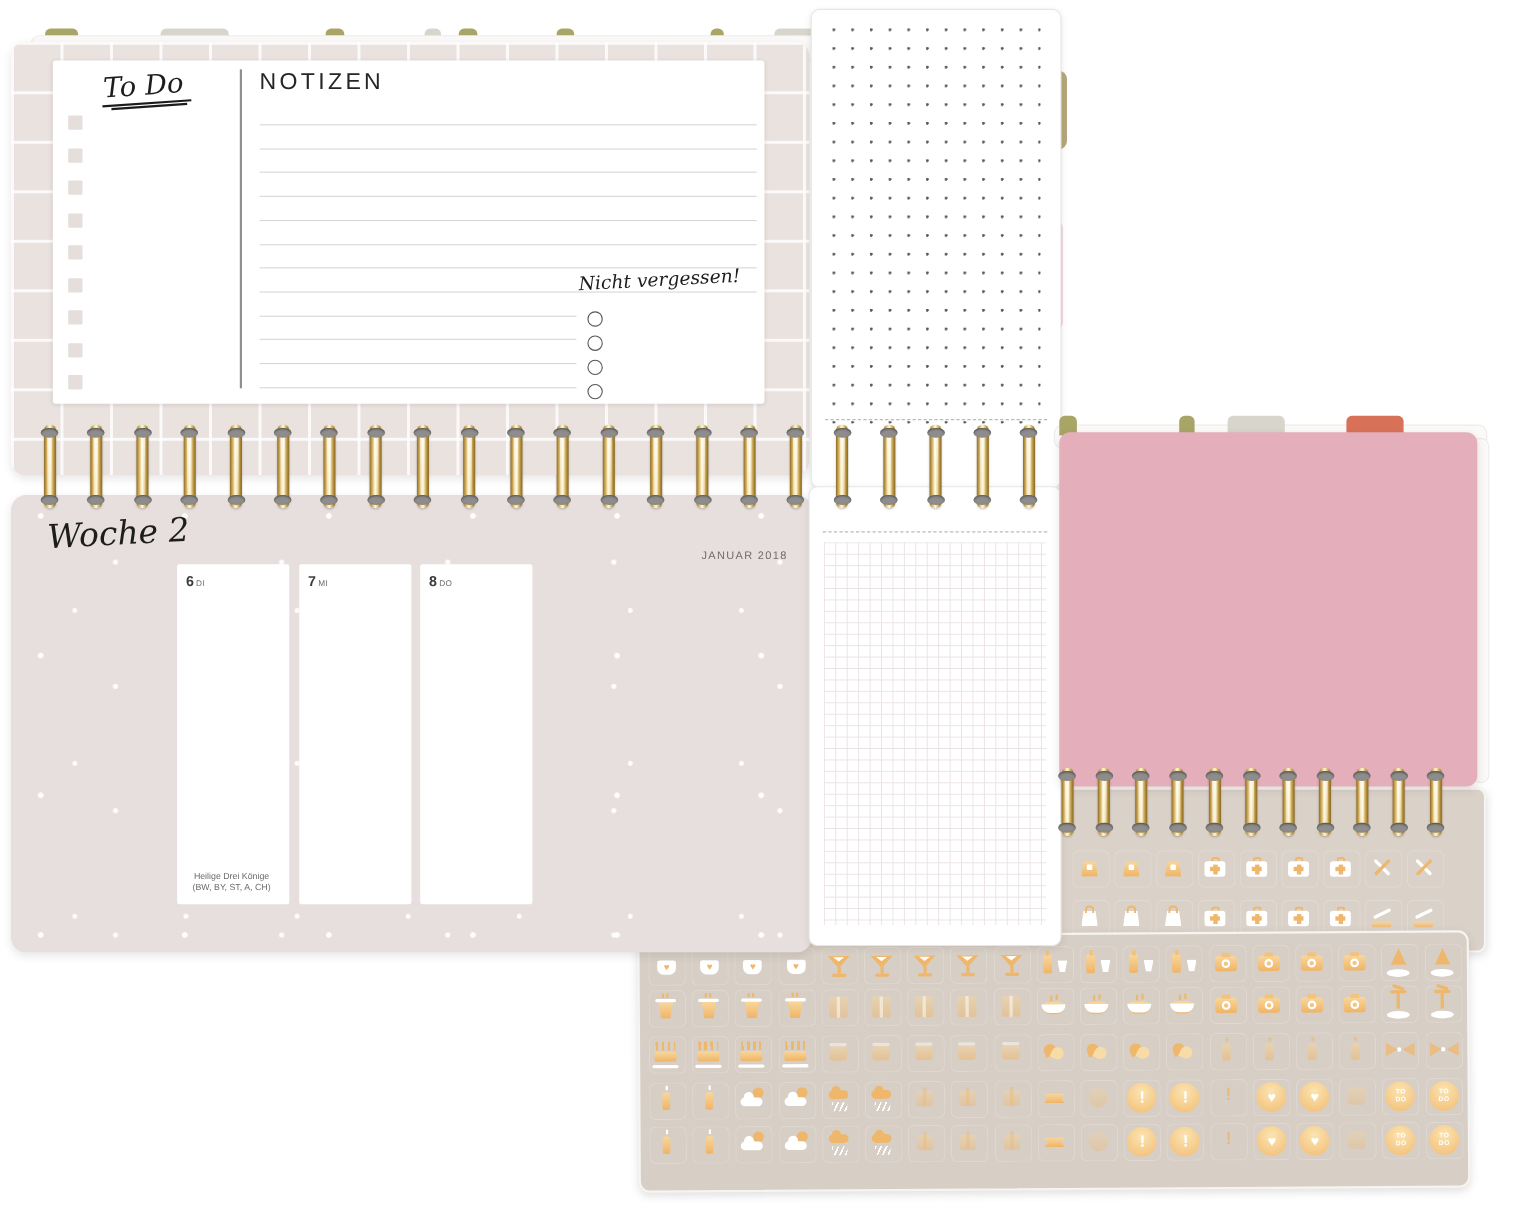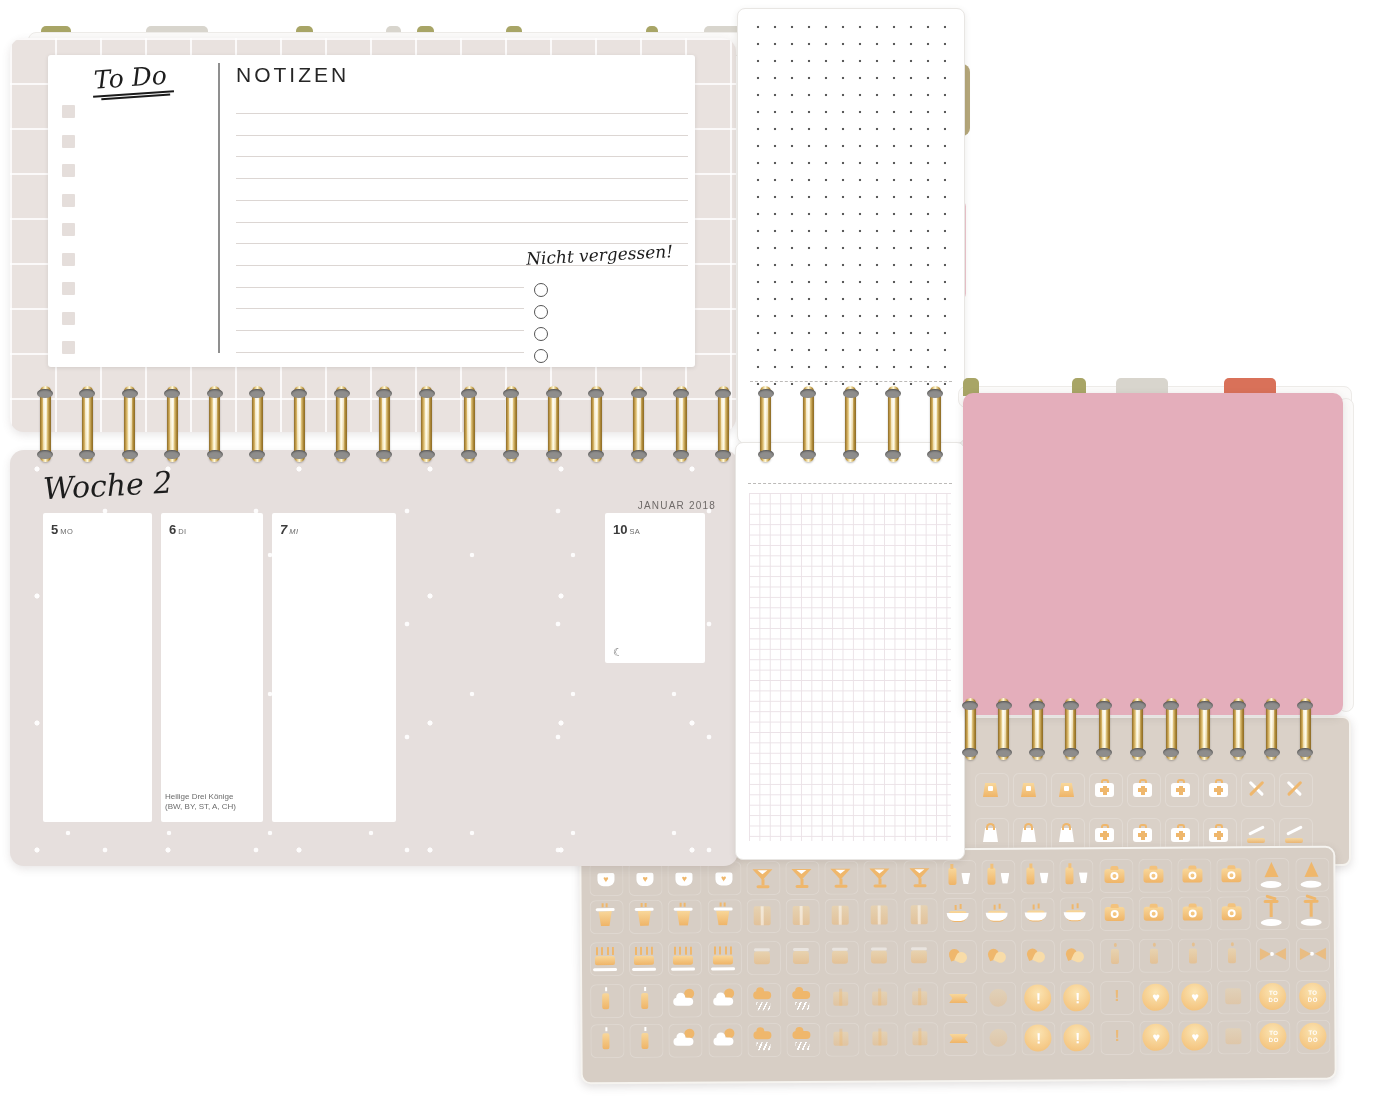--- a/index.html
+++ b/index.html
@@ -52,21 +52,21 @@
       radial-gradient(circle 2.1px at 95px 61px,rgba(255,255,255,.92) 2px,transparent 2.7px),
       radial-gradient(circle 2px at 58px 105px,rgba(255,255,255,.9) 1.9px,transparent 2.6px);
     background-size:131px 127px,151px 113px,101px 139px;}
   .week-title{position:absolute;left:33px;top:18px;font-size:30px;transform:rotate(-3deg);}
   .month-label{position:absolute;right:22px;top:50px;font-size:10px;letter-spacing:1.2px;color:#6f6a68;}
   .daycol{position:absolute;top:63px;height:309px;background:#fff;border-radius:2px;}
   .dhead{padding:7px 0 0 8px;white-space:nowrap;}
   .dnum{font-weight:bold;font-size:13px;color:#3c3c3c;}
   .dwd{font-size:7.5px;color:#6a6a6a;margin-left:2px;letter-spacing:.4px;}
   .holiday{position:absolute;left:4px;right:7px;bottom:10px;font-size:8px;line-height:10px;
-    color:#6b6b6b;text-align:left;}
+    color:#6b6b6b;text-align:center;}
   .moon{position:absolute;left:8px;bottom:4px;font-size:11px;color:#555;}
 
   
   .graph-pad{position:absolute;left:735px;top:442px;width:228px;height:416px;background:#fff;
     border:1px solid #e8e6e3;border-radius:8px;z-index:4;box-shadow:0 2px 6px rgba(90,80,75,.12);}
   .graph-pad .tear{top:40px;}
   .ggrid{position:absolute;left:13px;top:50px;width:202px;height:348px;
     background-image:linear-gradient(#ebe2e7 1px,transparent 1px),
                      linear-gradient(90deg,#ebe2e7 1px,transparent 1px);
     background-size:10.4px 10.4px;}
@@ -230,36 +230,32 @@
 
   <section class="dot-pad">
     <div class="dots"></div>
     <div class="tear"></div>
   </section>
 
   <section class="page week-page">
     <div class="script week-title">Woche 2</div>
     <div class="month-label">JANUAR 2018</div>
 
-    <div class="daycol" style="left:33px;width:109px;">
-      <div class="dhead"><span class="dnum">5</span><span class="dwd">MO</span></div>
-    </div>
     <div class="daycol" style="left:151px;width:102px;">
       <div class="dhead"><span class="dnum">6</span><span class="dwd">DI</span></div>
       <div class="holiday">
         <div>Heilige Drei Könige</div>
         <div>(BW, BY, ST, A, CH)</div>
       </div>
     </div>
-    <div class="daycol" style="left:262px;width:124px;font-style:italic;">
+    <div class="daycol" style="left:262px;width:102px;">
       <div class="dhead"><span class="dnum">7</span><span class="dwd">MI</span></div>
     </div>
-    <div class="daycol" style="left:595px;width:100px;height:150px;">
-      <div class="dhead"><span class="dnum">10</span><span class="dwd">SA</span></div>
-      <div class="moon">☾</div>
+    <div class="daycol" style="left:372px;width:102px;">
+      <div class="dhead"><span class="dnum">8</span><span class="dwd">DO</span></div>
     </div>
   </section>
 
   <section class="graph-pad">
     <div class="tear"></div>
     <div class="ggrid"></div>
   </section>
 
   <div class="edge" style="left:958px;top:386px;width:392px;height:20px;z-index:3;"></div>
   <div class="edge" style="left:1338px;top:398px;width:14px;height:312px;z-index:3;"></div>

